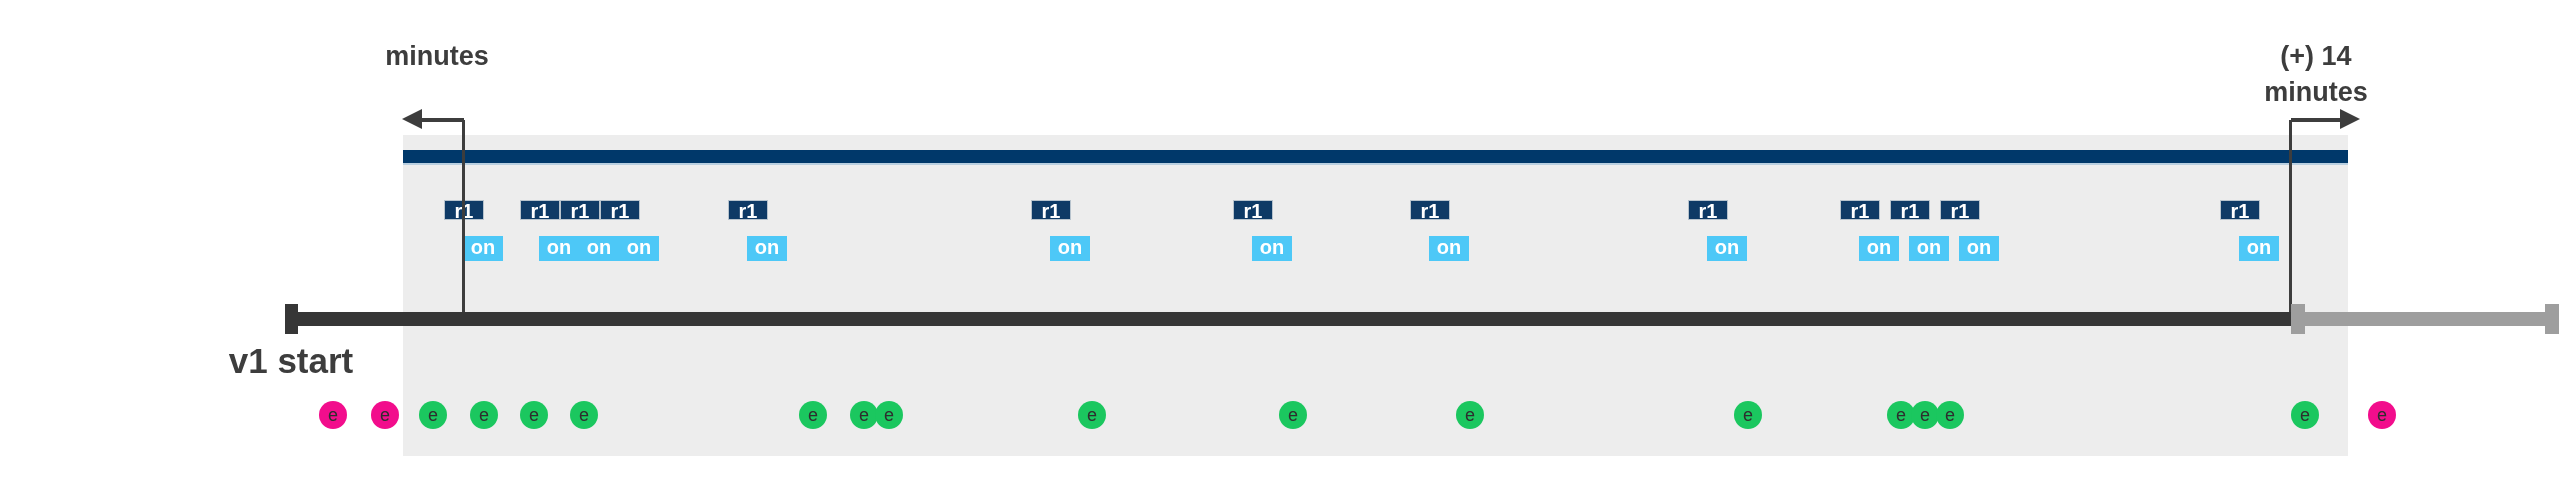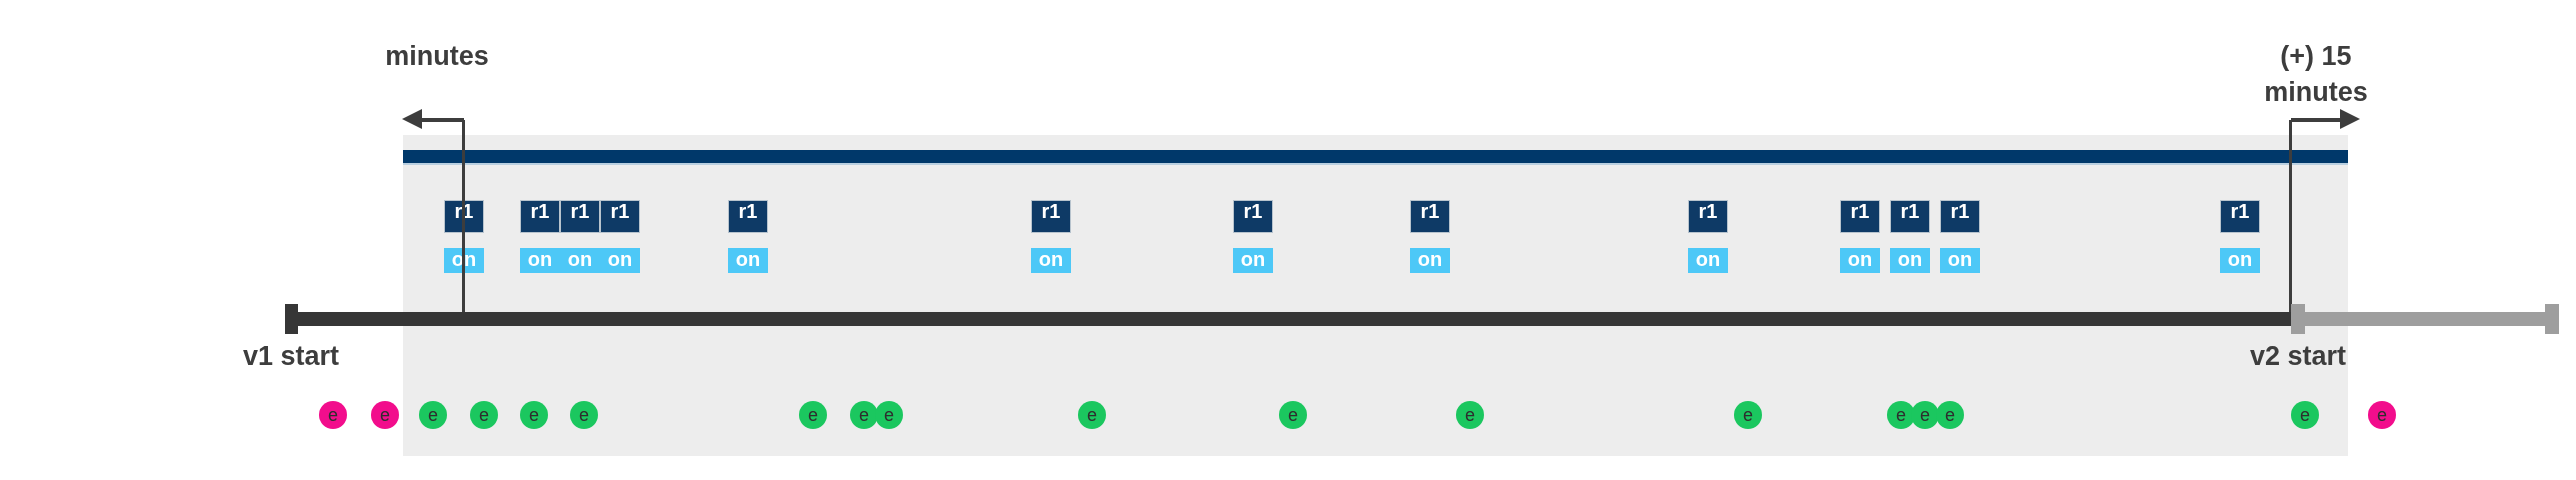--- a/index.html
+++ b/index.html
@@ -48,38 +48,38 @@
   .vline-right { left: 2289px; }
 
   
   .tl-dark-bar { left: 286px; top: 312px; width: 2006px; height: 14px; background: #363636; z-index: 7; }
   .tl-dark-cap { left: 285px; top: 304px; width: 13.2px;  height: 30px; background: #363636; z-index: 7; }
   .tl-gray-bar { left: 2291px; top: 312px; width: 262px; height: 14px; background: #9e9e9e; z-index: 6; }
   .tl-gray-cap { top: 304px; width: 14px; height: 30px; background: #9e9e9e; z-index: 7; }
   .tl-gray-cap-v2  { left: 2291px; }
   .tl-gray-cap-end { left: 2545px; }
 
-  .tl-label { top: 341px; width: 226px; text-align: center; font-size: 27px; font-weight: 700; z-index: 8; }
+  .tl-label { top: 341px; width: 226px; text-align: center; font-size: 35px; font-weight: 700; z-index: 8; }
   .tl-label-v1 { left: 178px; }
   .tl-label-v2 { left: 2185px; }
 
   
   .row-label { left: 0; width: 262px; text-align: right; font-size: 27px; font-weight: 700; z-index: 8; }
   .row-label-impression { top: 211px; }
   .row-label-external   { top: 403px; }
 
   
   .imp-col { position: absolute; top: 200px; width: 40px; z-index: 4; }
   .badge {
     position: absolute; left: 0; width: 40px; height: 24.5px;
     box-sizing: border-box; text-align: center;
     color: #ffffff; font-size: 20px; font-weight: 700; line-height: 22.6px;
   }
-  .badge-r1 { top: 0; background: #0e3a66; border: 1.9px solid #b7c3cd; line-height: 20px; height: 33px; }
-  .badge-on { top: 48px; background: #4dc8f7; }
+  .badge-r1 { top: 0; background: #0e3a66; border: 1.9px solid #b7c3cd; line-height: 20px; height: 20px; }
+  .badge-on { top: 36px; background: #4dc8f7; margin-left: 19px; }
 
   
   .ev-circle {
     position: absolute; top: 401px; width: 28px; height: 28px;
     border-radius: 50%; z-index: 4;
     text-align: center; line-height: 28px;
     font-size: 18px; color: #2e2e2e;
   }
   .ev-green { background: #1bc75f; }
   .ev-pink  { background: #f20d8c; }
@@ -92,36 +92,35 @@
   <div class="abs band"></div>
   <div class="abs topbar"></div>
 
   <div class="abs annot annot-left">
     <div>minutes</div>
   </div>
   <div class="abs arrow-line arrow-line-left"></div>
   <div class="abs arrow-head arrow-head-left"></div>
 
   <div class="abs annot annot-right">
-    <div>(+) 15</div>
+    <div>(+) 14</div>
     <div>minutes</div>
   </div>
   <div class="abs arrow-line arrow-line-right"></div>
   <div class="abs arrow-head arrow-head-right"></div>
 
   <div class="abs vline vline-left"></div>
   <div class="abs vline vline-right"></div>
 
   <div class="abs tl-dark-cap"></div>
   <div class="abs tl-dark-bar"></div>
   <div class="abs tl-gray-bar"></div>
   <div class="abs tl-gray-cap tl-gray-cap-v2"></div>
   <div class="abs tl-gray-cap tl-gray-cap-end"></div>
   <div class="abs tl-label tl-label-v1">v1 start</div>
-  <div class="abs tl-label tl-label-v2">v2 start</div>
 
 
 <div class="imp-col" style="left: 444px;">
       <div class="badge badge-r1">r1</div>
       <div class="badge badge-on">on</div>
     </div>
     <div class="imp-col" style="left: 520px;">
       <div class="badge badge-r1">r1</div>
       <div class="badge badge-on">on</div>
     </div>

